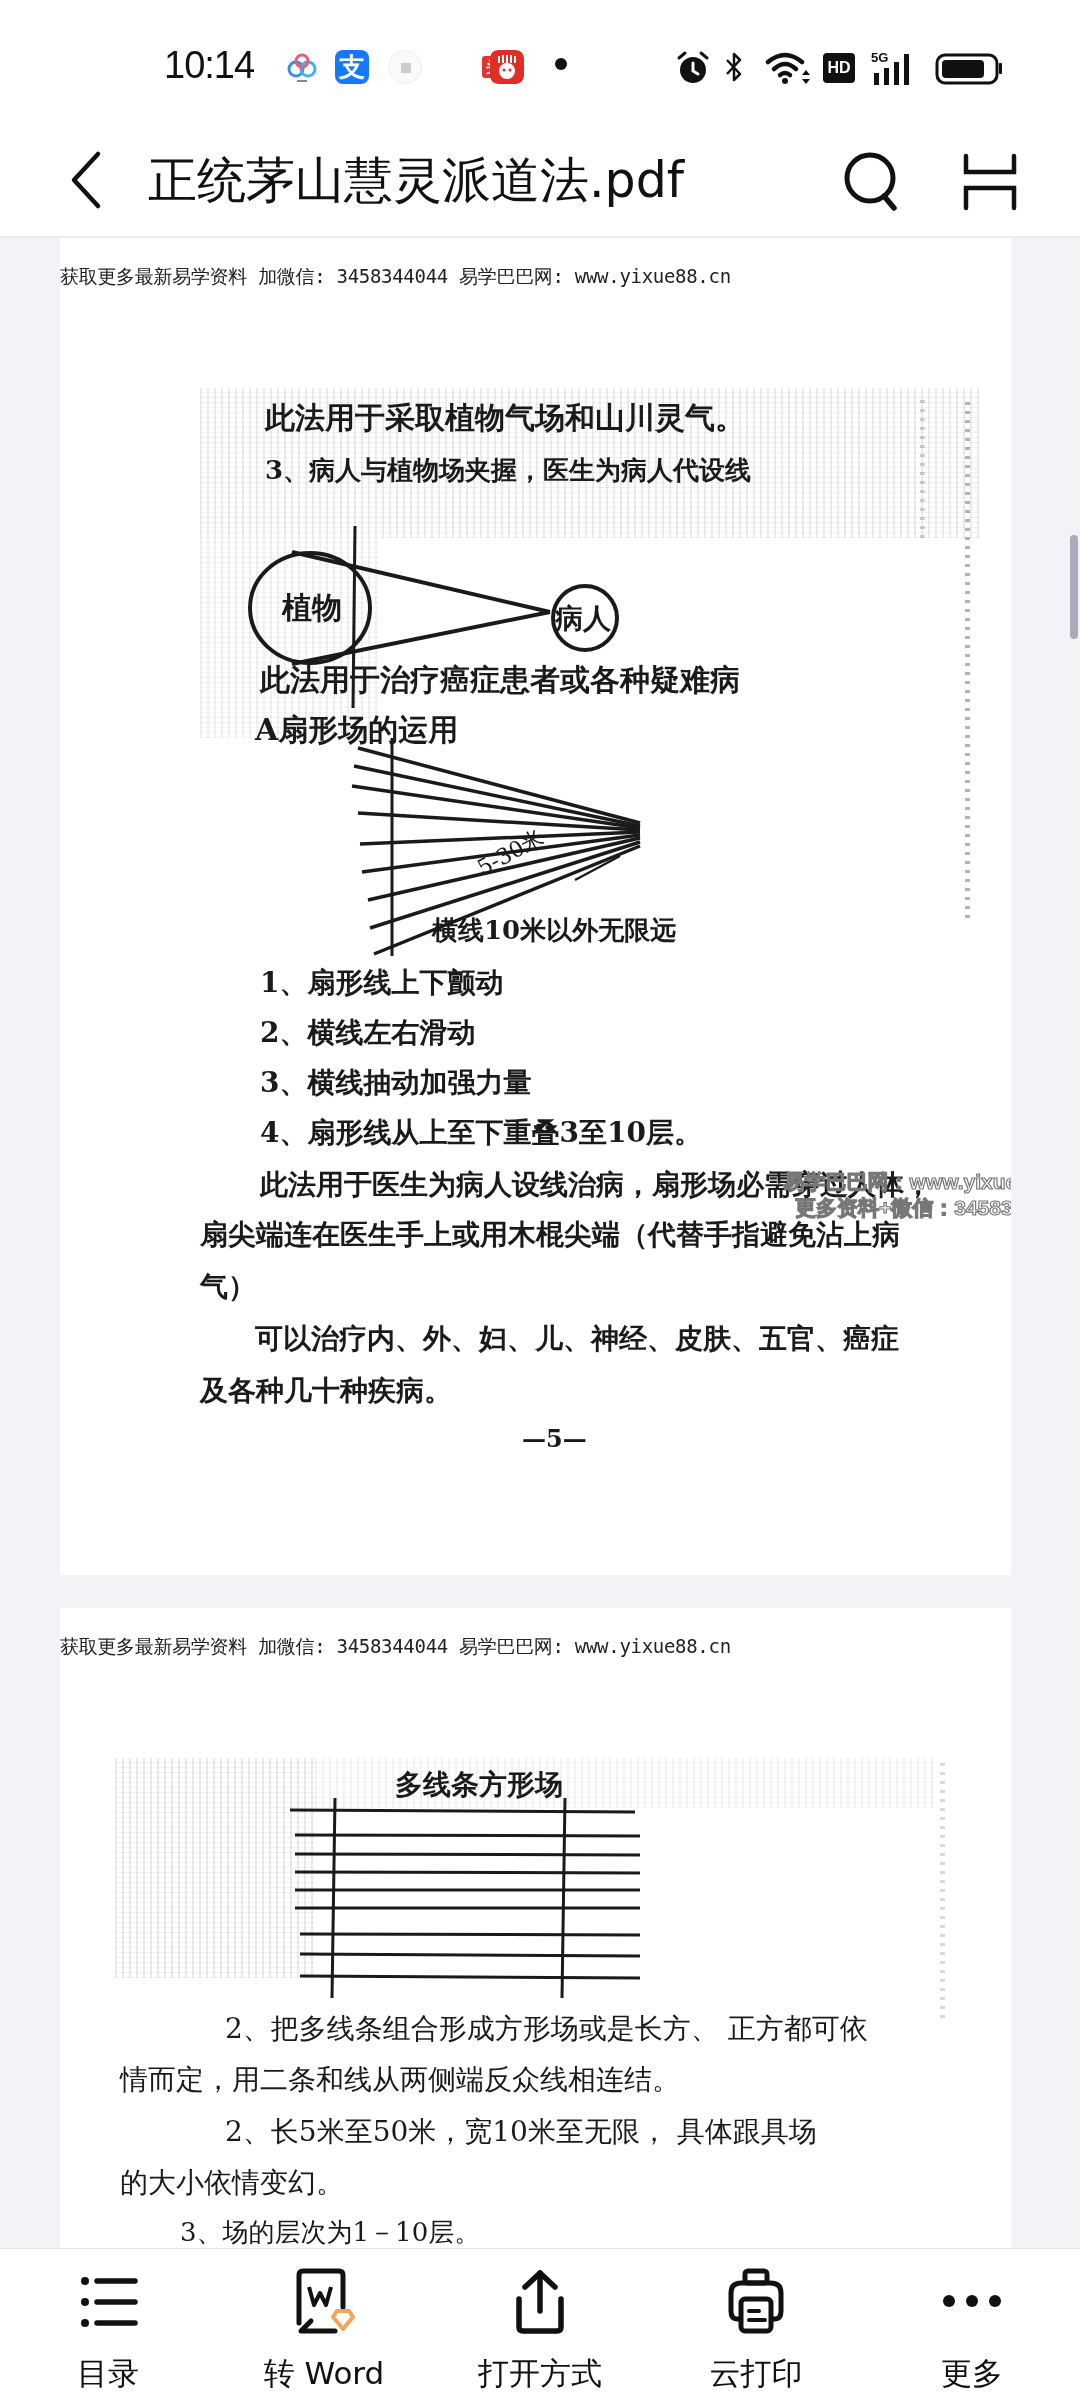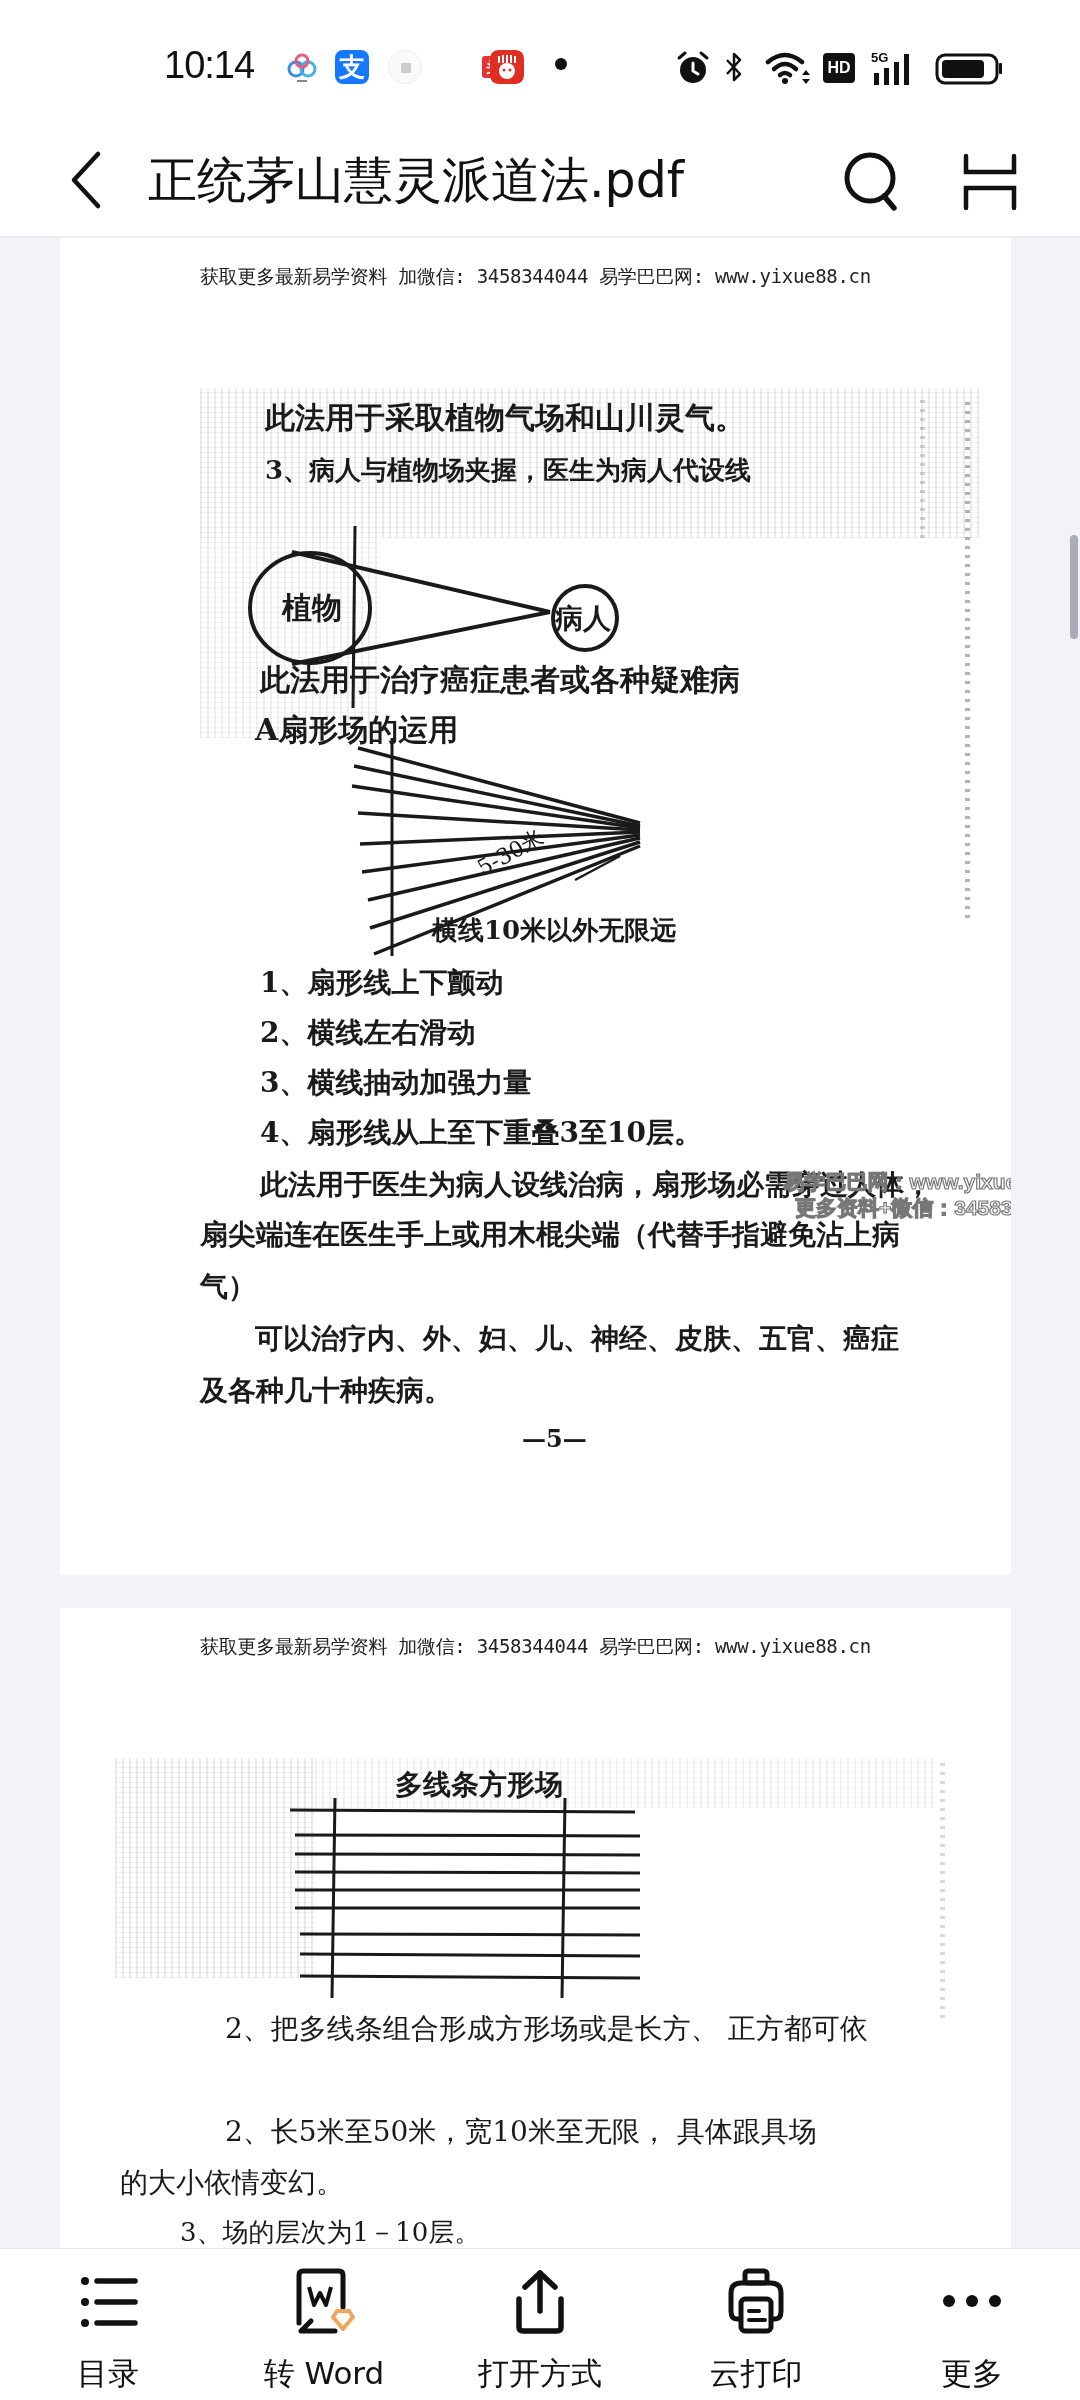--- a/index.html
+++ b/index.html
@@ -17,21 +17,21 @@
   .back-btn { position: absolute; left: 62px; top: 14px; width: 50px; height: 72px; cursor: pointer; }
   .title { position: absolute; left: 148px; top: 18px; font-size: 49px; color: #111; font-family: "DejaVu Sans", sans-serif; white-space: nowrap; }
   .search-btn { position: absolute; left: 836px; top: 16px; width: 70px; height: 72px; cursor: pointer; }
   .layout-btn { position: absolute; left: 958px; top: 16px; width: 64px; height: 72px; cursor: pointer; }
 
   
   .viewer { position: absolute; left: 0; top: 238px; width: 1080px; height: 2010px; overflow: hidden; background: #f3f3f7; }
   .pdf-page { position: absolute; left: 60px; width: 951px; background: #ffffff; overflow: hidden; }
   .page-1 { top: 0; height: 1337px; }
   .page-2 { top: 1370px; height: 700px; }
-  .page-header-note { position: absolute; left: 0; width: 100%; text-align: center; font-size: 19px; color: #222; font-family: "DejaVu Sans Mono", monospace; letter-spacing: -0.3px; }
+  .page-header-note { position: absolute; left: 0; width: 100%; font-size: 19px; color: #222; font-family: "DejaVu Sans Mono", monospace; letter-spacing: -0.3px; }
 
   .scan { position: absolute; font-family: "DejaVu Serif", serif; font-weight: bold; color: #1a1a1a; white-space: nowrap; }
   .scan-gray { position: absolute; background:
       repeating-linear-gradient(90deg, rgba(60,60,60,0.18) 0 2px, rgba(255,255,255,0) 2px 7px),
       repeating-linear-gradient(0deg, rgba(80,80,80,0.12) 0 1px, rgba(255,255,255,0) 1px 5px);
       opacity: 0.9; }
   .speck-col { position: absolute; background: repeating-linear-gradient(0deg, rgba(40,40,40,0.35) 0 3px, rgba(255,255,255,0) 3px 9px); width: 5px; }
 
   .watermark { position: absolute; right: 0; font-size: 21px; color: #fff; font-family: "Liberation Sans", sans-serif;
       -webkit-text-stroke: 1.2px #777; font-weight: bold; white-space: nowrap; }
@@ -211,20 +211,21 @@
         <line x1="5" y1="110" x2="350" y2="110"></line>
         <line x1="10" y1="136" x2="350" y2="137"></line>
         <line x1="10" y1="156" x2="350" y2="158"></line>
         <line x1="10" y1="178" x2="350" y2="180"></line>
         <line x1="45" y1="0" x2="42" y2="200"></line>
         <line x1="275" y1="0" x2="272" y2="200"></line>
       </g>
     </svg>
 
     <div class="scan" style="left:165px;top:402px;font-size:28px;font-weight:normal;">2、把多线条组合形成方形场或是长方、 正方都可依</div>
+    <div class="scan" style="left:60px;top:453px;font-size:28px;font-weight:normal;">情而定，用二条和线从两侧端反众线相连结。</div>
     <div class="scan" style="left:165px;top:505px;font-size:28px;font-weight:normal;">2、长5米至50米，宽10米至无限，  具体跟具场</div>
     <div class="scan" style="left:60px;top:556px;font-size:28px;font-weight:normal;">的大小依情变幻。</div>
     <div class="scan" style="left:120px;top:607px;font-size:26px;font-weight:normal;">3、场的层次为1－10层。</div>
   </div>
 
   <div class="scrollbar"></div>
 </div>
 
 <div class="toolbar">
 

